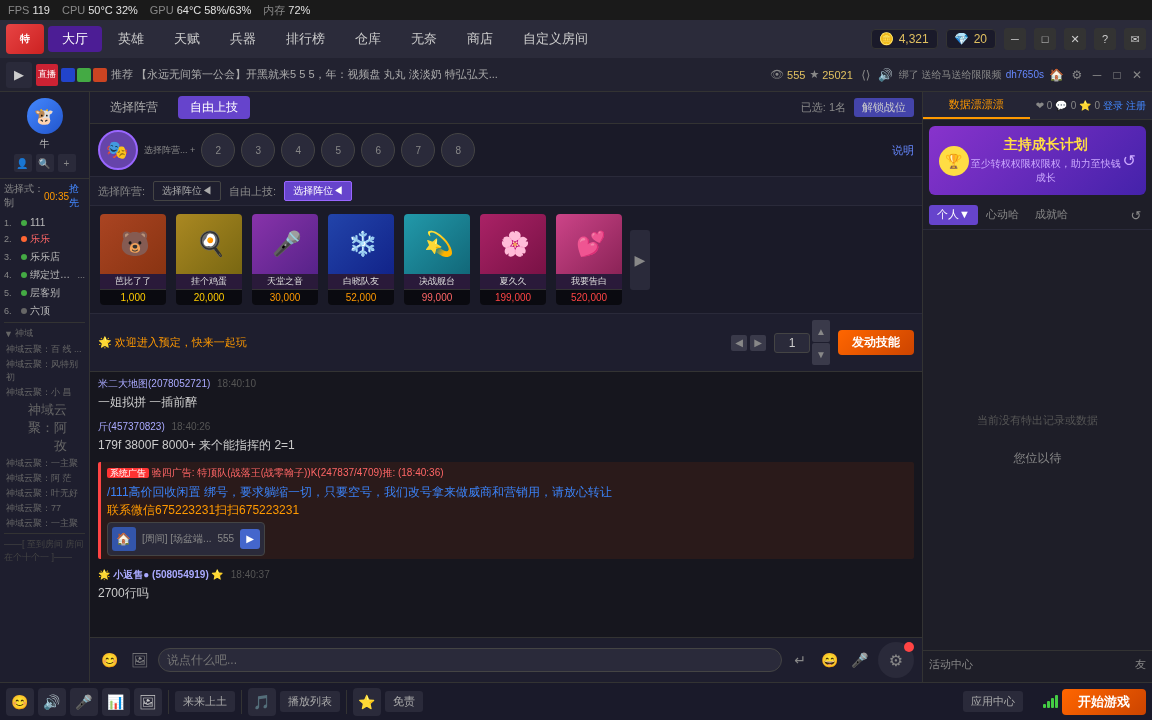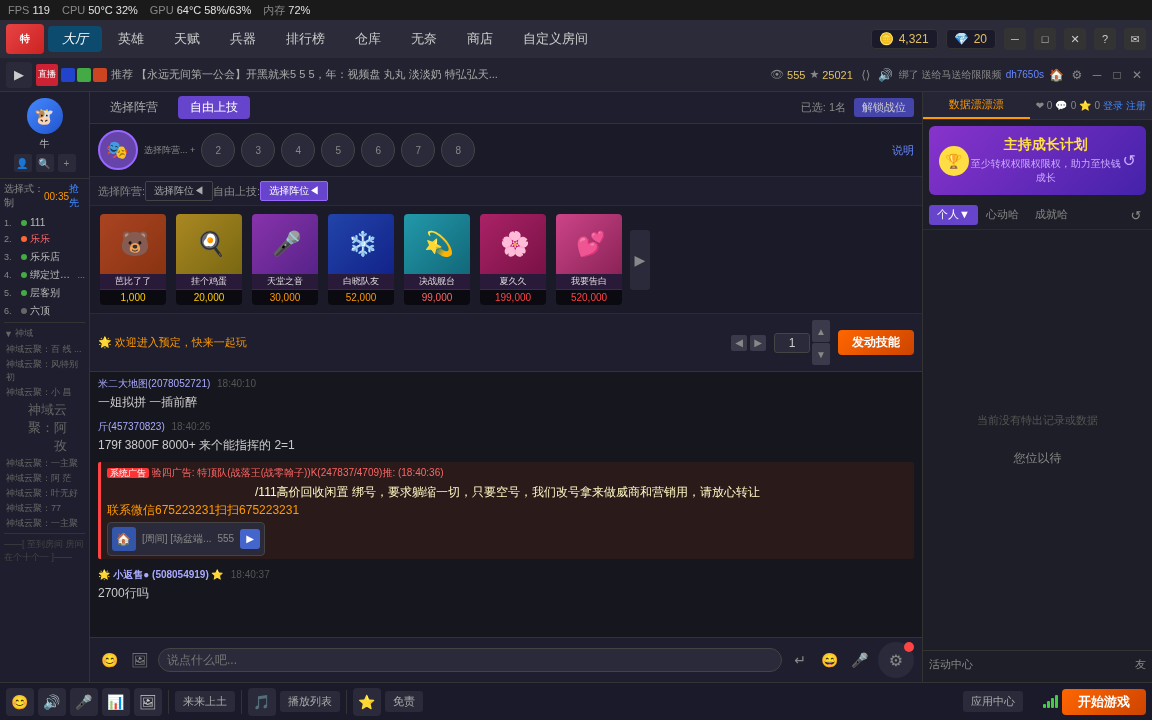--- a/index.html
+++ b/index.html
@@ -60,23 +60,22 @@
     }
     .nav-tab {
       padding: 4px 14px;
       border-radius: 4px;
       cursor: pointer;
       font-size: 13px;
       color: #ccc;
       white-space: nowrap;
     }
     .nav-tab.active {
-      background: #0c4a6e;
+      background: #4c1d95;
       color: white;
-      font-style: italic;
     }
     
     .title-right {
       display: flex;
       align-items: center;
       gap: 8px;
       margin-left: auto;
     }
     .currency-box {
       background: #1a1a2a;
@@ -333,21 +332,21 @@
       font-size: 11px;
       color: #888;
     }
 
     
     .card-select-bar {
       background: #1e1e2e;
       padding: 4px 8px;
       display: flex;
       align-items: center;
-      gap: 0;
+      gap: 8px;
       border-bottom: 1px solid #2a2a3a;
     }
     .card-filter-btn {
       padding: 2px 8px;
       border-radius: 2px;
       font-size: 10px;
       color: #aaa;
       cursor: pointer;
       border: 1px solid #444;
     }
@@ -487,21 +486,21 @@
     .chat-meta {
       font-size: 10px;
       color: #666;
       margin-bottom: 2px;
     }
     .chat-meta .timestamp { color: #555; margin-left: 4px; }
     .chat-text {
       font-size: 12px;
       color: #ccc;
     }
-    .chat-red { color: #fef9c3; text-align: center; }
+    .chat-red { color: #3b82f6; }
     .chat-bold-blue { color: #4488ff; font-size: 14px; font-weight: bold; }
     .ad-msg { background: #2a1a1a; border-left: 3px solid #ff4444; padding: 3px 6px; border-radius: 2px; }
 
     
     .chat-preview-box {
       background: #2a2a3a;
       border: 1px solid #444;
       border-radius: 4px;
       padding: 4px;
       display: inline-flex;

